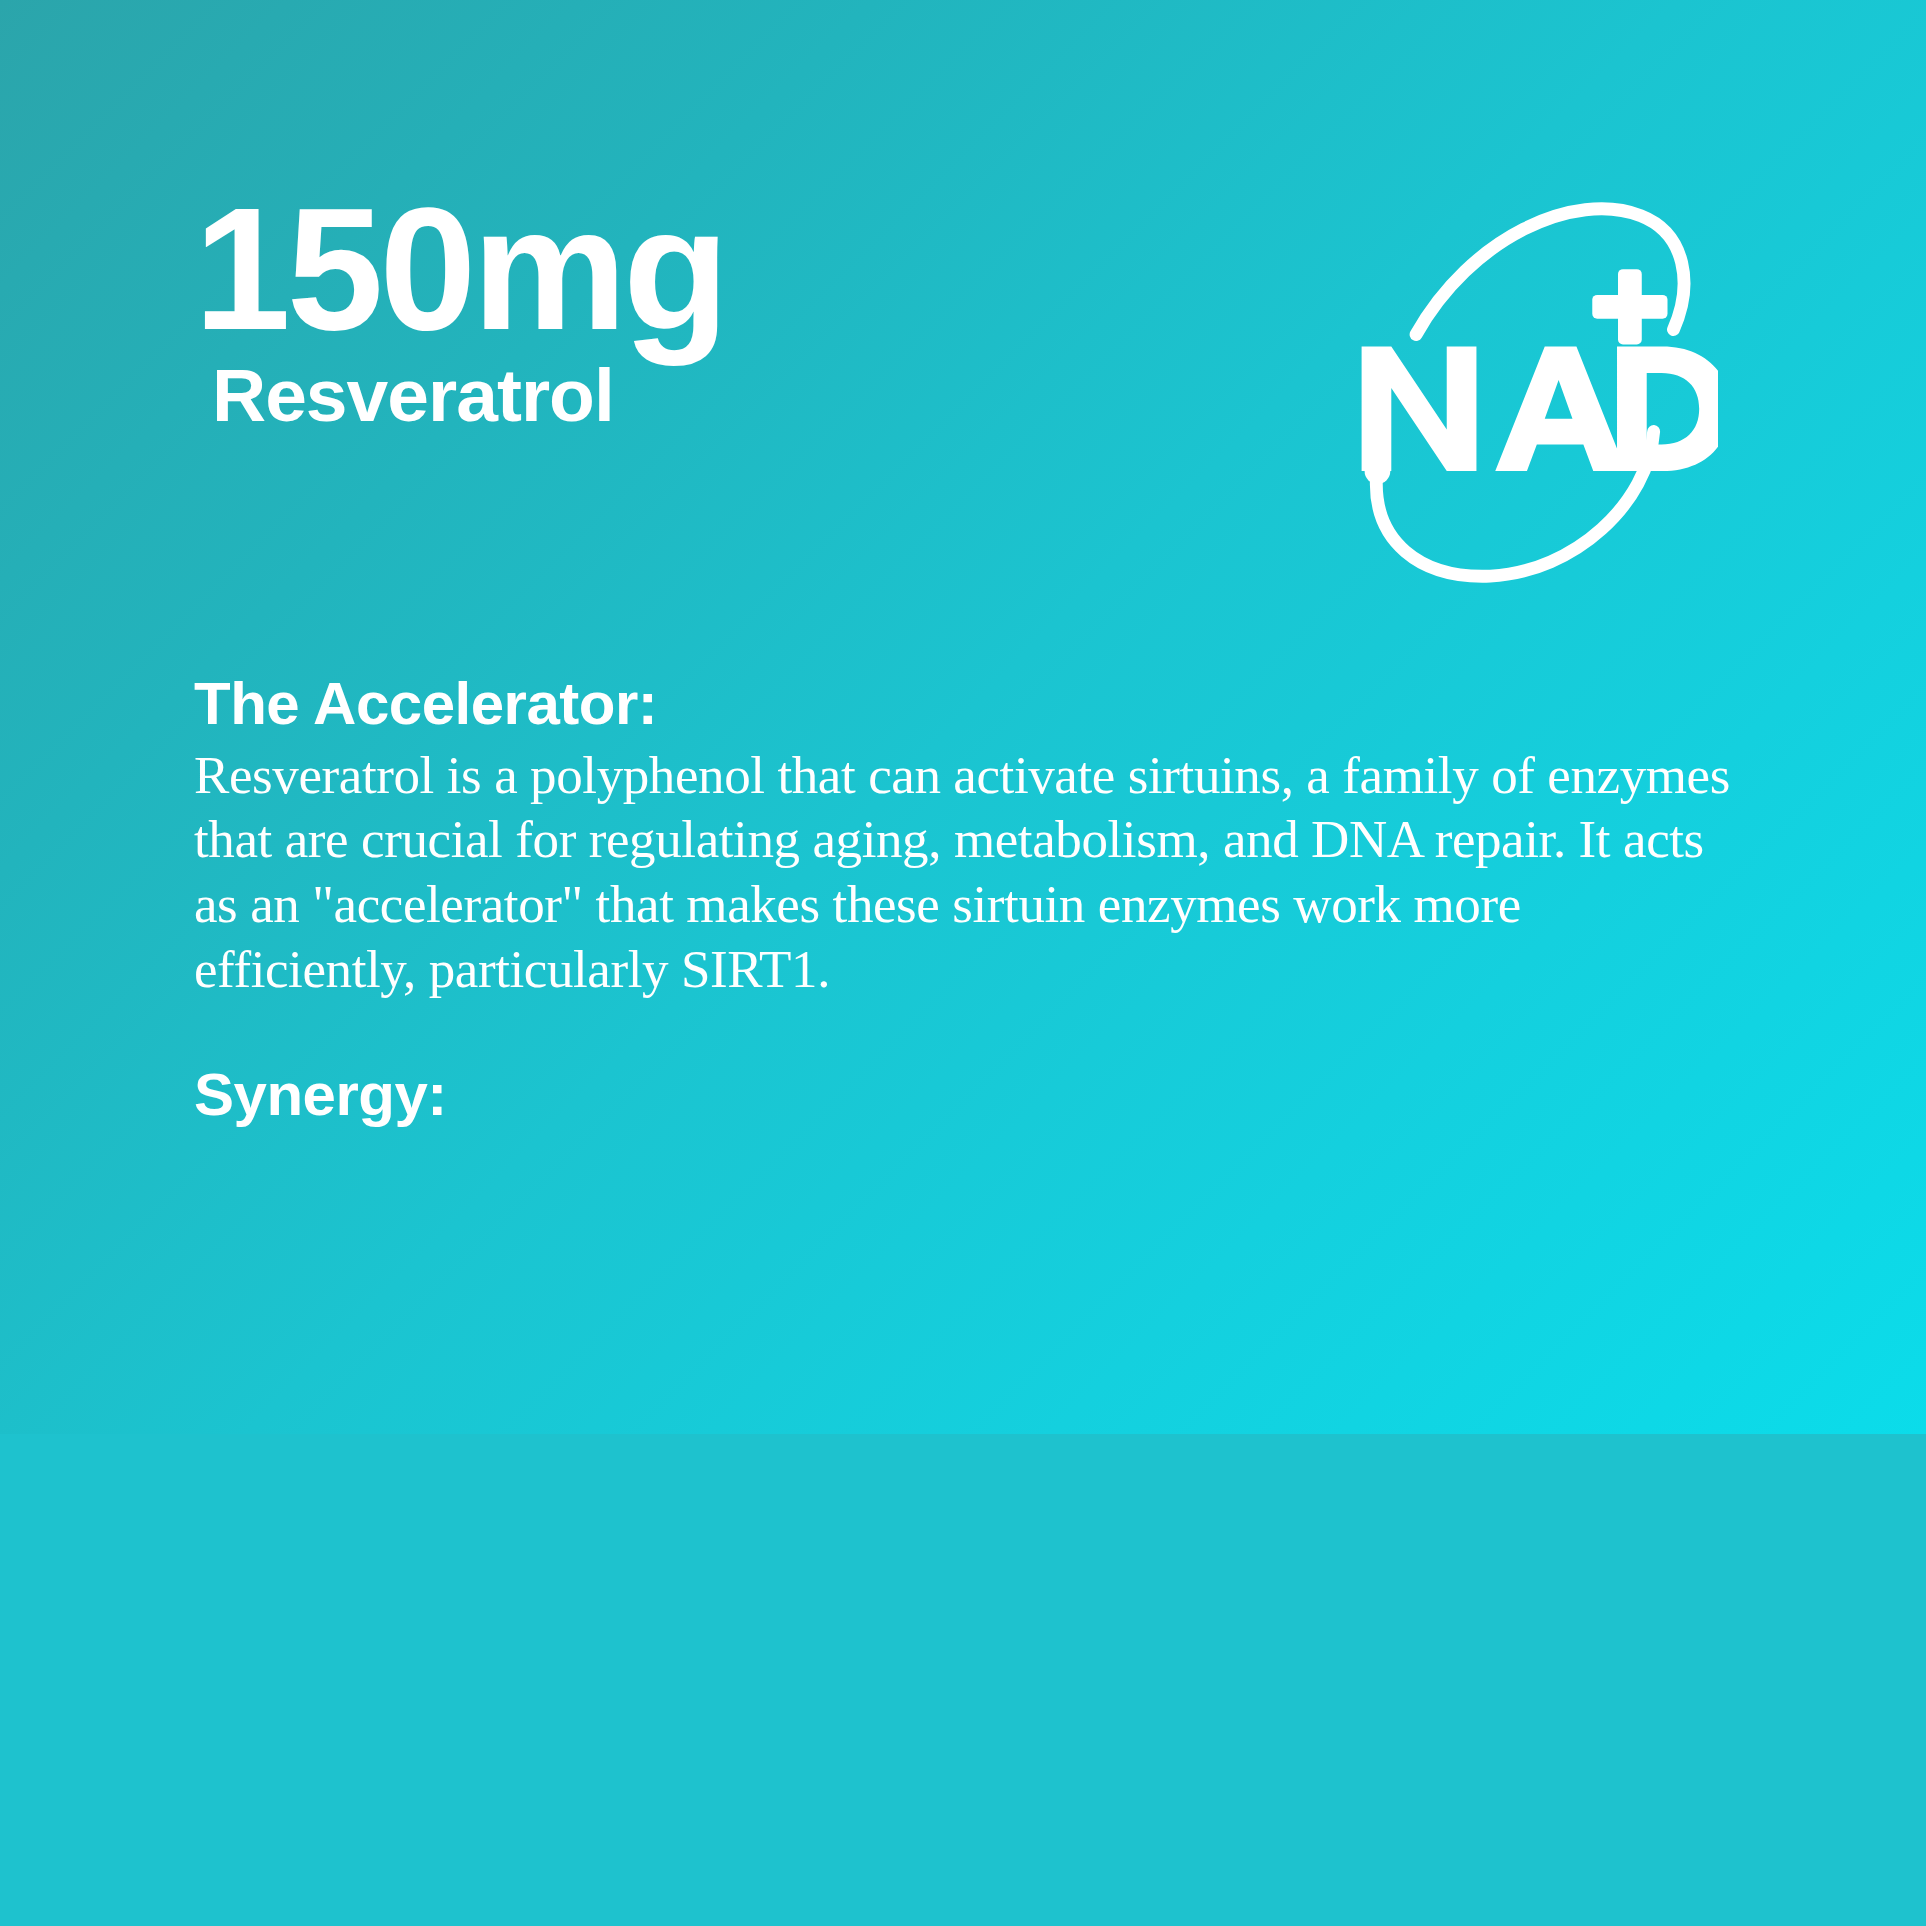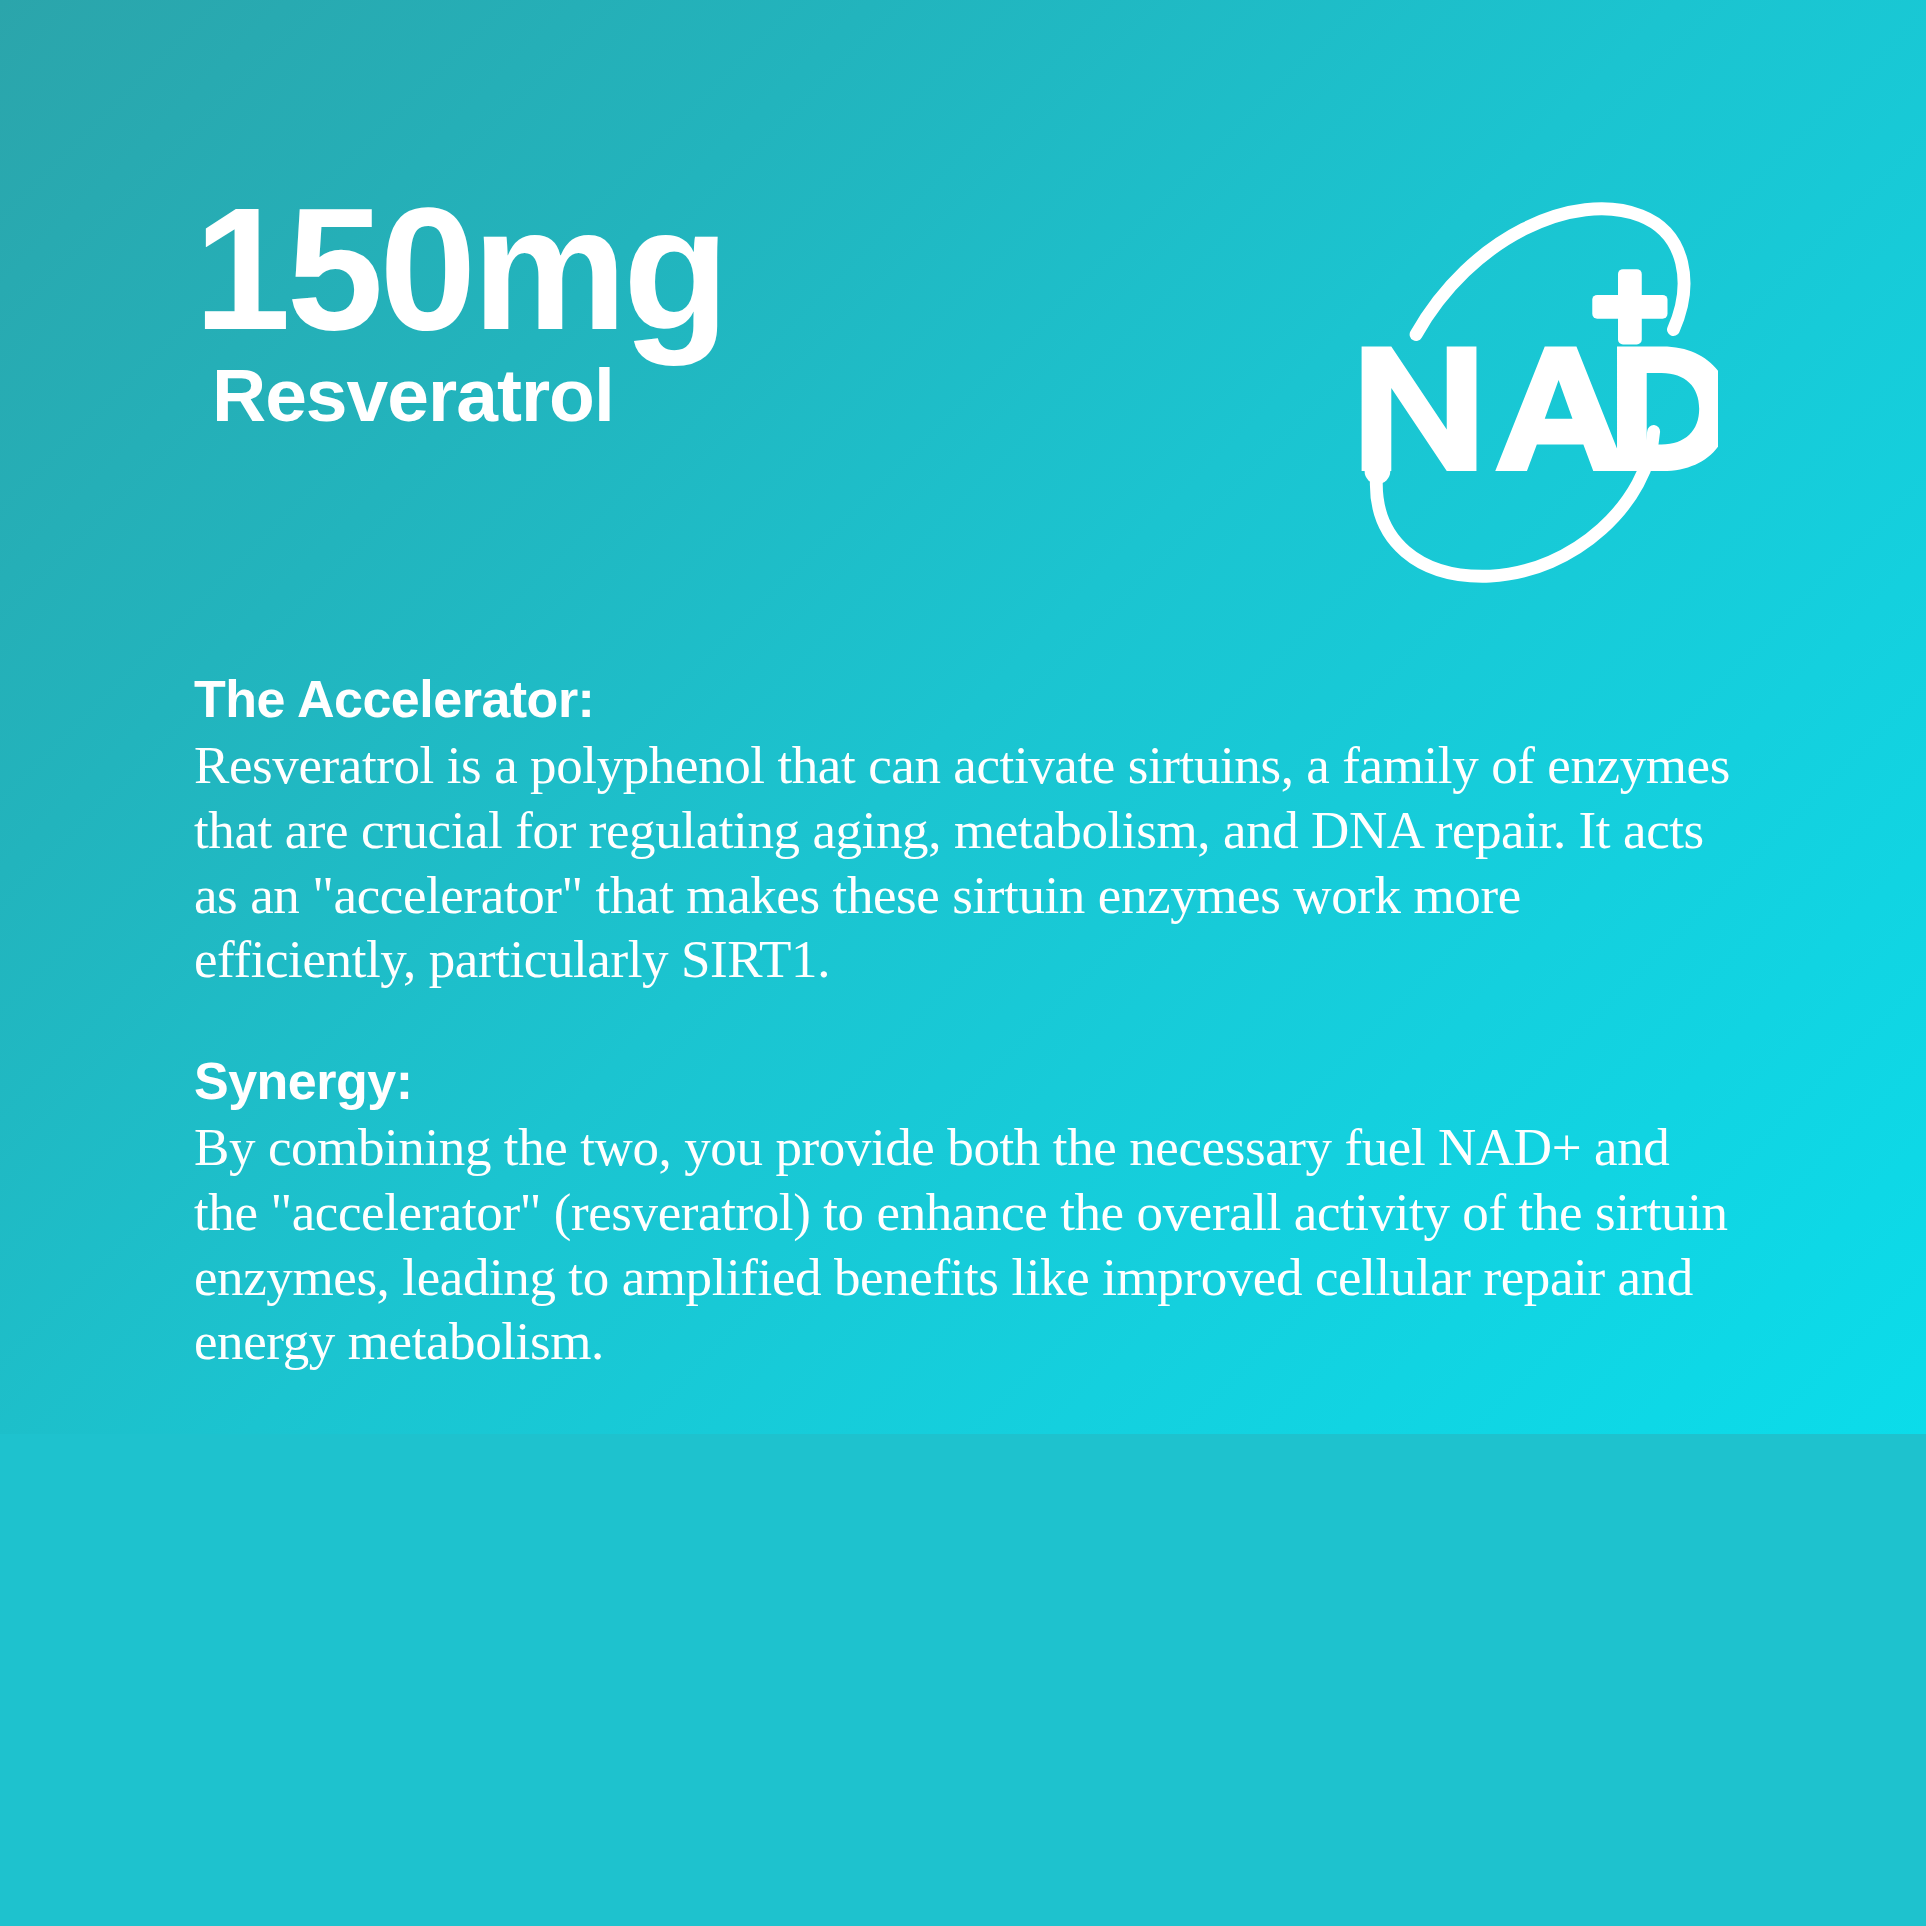--- a/index.html
+++ b/index.html
@@ -97,21 +97,21 @@
   .section {
     margin: 0 0 59px 0;
   }
   .section:last-child { margin-bottom: 0; }
 
   .section-heading {
     display: block;
     color: #ffffff;
     font-family: "Liberation Sans", sans-serif;
     font-weight: 700;
-    font-size: 52px;
+    font-size: 60px;
     line-height: 1.16;
     letter-spacing: -0.5px;
     margin: 0 0 4px 0;
   }
 
   .section-body {
     display: block;
     color: #ffffff;
     font-family: Liberation Serif, serif;
     font-weight: 400;
@@ -168,19 +168,18 @@
 
   <div id="body-copy">
 
     <div class="section">
       <span class="section-heading">The Accelerator:</span>
       <span class="section-body">Resveratrol is a polyphenol that can activate sirtuins, a family of enzymes that are crucial for regulating aging, metabolism, and DNA repair. It acts as an "accelerator" that makes these sirtuin enzymes work more efficiently, particularly SIRT1.</span>
     </div>
 
     <div class="section">
       <span class="section-heading">Synergy:</span>
-      <span class="section-body">By combining the two, you provide both the necessary fuel NAD+ and the "accelerator" (resveratrol) to enhance the overall activity of the sirtuin enzymes, leading to amplified benefits like improved cellular repair and energy metabolism.</span>
     </div>
 
   </div>
 
 </div>
 
 
 </body></html>

